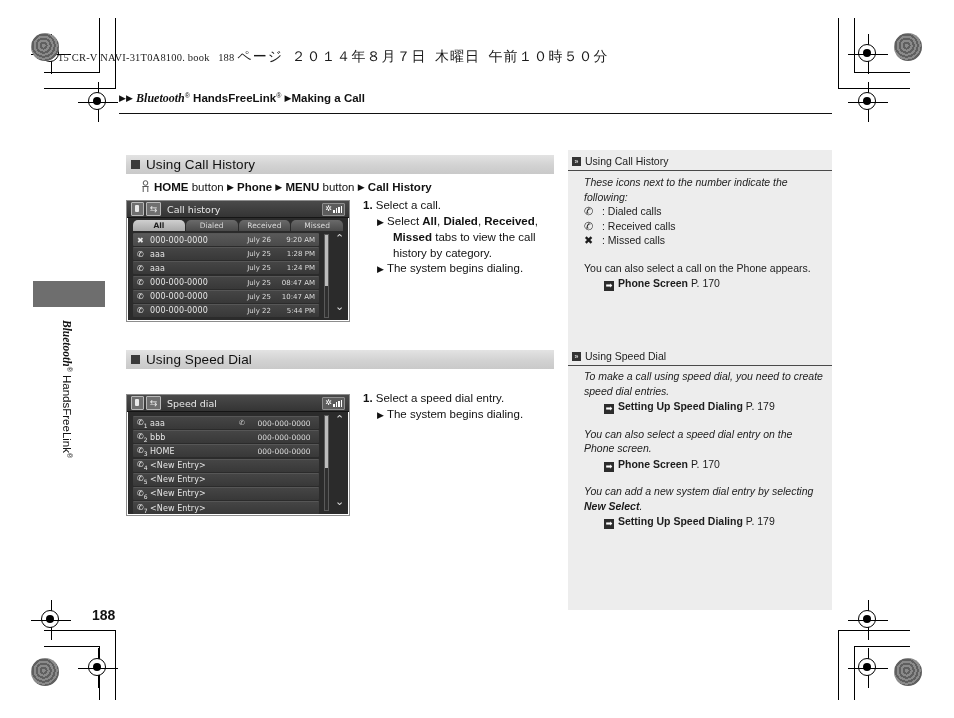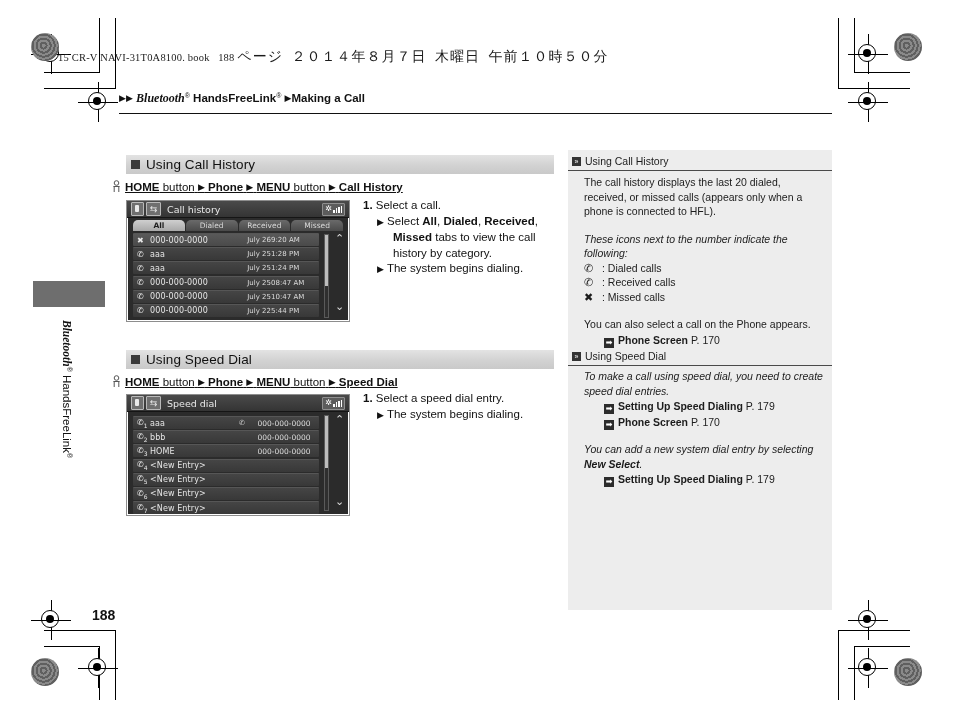--- a/index.html
+++ b/index.html
@@ -56,21 +56,21 @@
   
   .sechead{
     position:absolute;left:126px;width:428px;height:19px;
     background:linear-gradient(to bottom,#e3e3e3 0%,#d2d2d2 55%,#c9c9c9 100%);
     display:flex;align-items:center;padding-left:5px;box-sizing:border-box;
   }
   .sechead .sq{width:9px;height:9px;background:#3a3a3a;margin-right:6px;display:inline-block;}
   .sechead .t{font-size:13.5px;color:#111;letter-spacing:.1px;}
 
   
-  .pathline{position:absolute;left:112px;font-size:11.5px;white-space:nowrap;color:#111;text-decoration:underline;}
+  .pathline{position:absolute;left:141px;font-size:11.5px;white-space:nowrap;color:#111;}
   .pathline b{font-weight:bold;}
   .pathline .tri{font-size:9px;vertical-align:1px;}
   .handicon{display:inline-block;width:9px;height:13px;position:relative;top:2px;margin-right:4px;}
 
   
   .shot{position:absolute;left:126px;width:224px;height:122px;
     background:#2b2b2b;border:1px solid #8d8d8d;box-sizing:border-box;
     box-shadow:0 0 0 1px #fff inset;}
   .shot-title{height:17px;background:linear-gradient(to bottom,#4a4a4a,#343434);
     display:flex;align-items:center;padding:0 4px;box-sizing:border-box;
@@ -99,21 +99,21 @@
   
   .listwrap{position:relative;height:89px;padding:2px 4px 0 6px;box-sizing:border-box;}
   .row{height:13px;margin-bottom:1.2px;display:flex;align-items:center;
     background:linear-gradient(to bottom,#454545,#383838);
     border-top:1px solid #565656;border-radius:1px;padding:0 4px;box-sizing:border-box;
     font-size:8px;color:#e6e6e6;font-family:"DejaVu Sans",sans-serif;width:186px;}
   .row.hl{background:linear-gradient(to bottom,#595959,#4a4a4a);}
   .row .ic{width:13px;flex:none;font-size:8px;color:#e9e9e9;}
   .row .nm{flex:1;letter-spacing:.1px;}
   .row .c2{width:40px;text-align:right;font-size:7px;color:#dcdcdc;}
-  .row .c3{width:44px;font-size:7px;color:#dcdcdc;}
+  .row .c3{width:44px;text-align:right;font-size:7px;color:#dcdcdc;}
   .row .sd-num{width:62px;text-align:center;font-size:7.5px;color:#dcdcdc;}
   .row .sd-mid{width:22px;text-align:center;font-size:7px;color:#d0d0d0;}
 
   .sbar{position:absolute;right:20px;top:3px;width:5px;height:84px;
     background:#2f2f2f;border:1px solid #5a5a5a;box-sizing:border-box;}
   .sbar i{position:absolute;left:0;top:0;width:100%;height:62%;background:#bdbdbd;display:block;}
   .arrw{position:absolute;right:3px;width:13px;text-align:center;color:#dcdcdc;font-size:11px;line-height:1;}
 
   
   .instr{position:absolute;font-size:11.5px;color:#111;line-height:15.5px;width:200px;}
@@ -314,34 +314,20 @@
       Select <b>All</b>, <b>Dialed</b>, <b>Received</b>, <b>Missed</b> tabs to view the call history by category.</div>
     <div class="sub" style="margin-left:14px;"><span class="tri">▶</span>
       <span>The system begins dialing.</span></div>
   </div>
 
   <div class="sechead" style="top:350px;">
     <span class="sq"></span>
     <span class="t">Using Speed Dial</span>
   </div>
 
-  <div class="pathline" style="top:373px;">
-    <span class="handicon">
-      <svg width="9" height="13" viewBox="0 0 9 13">
-          <circle cx="4.5" cy="3" r="2.3" fill="none" stroke="#555" stroke-width="1"></circle>
-          <path d="M2.2 6 L2.2 12 M6.8 6 L6.8 12 M1.5 6.5 L7.5 6.5" stroke="#555" stroke-width="1" fill="none"></path>
-        </svg>
-    </span><b>HOME</b><span> button</span>
-    <span class="tri">▶</span>
-    <b>Phone</b>
-    <span class="tri">▶</span>
-    <b>MENU</b><span> button</span>
-    <span class="tri">▶</span>
-    <b>Speed Dial</b>
-  </div>
 
   <div class="shot" style="top:394px;">
     <div class="shot-title">
       <span class="btn-phone"></span>
       <span class="btn-back">⇆</span>
       <span class="ttl">Speed dial</span>
       <span class="statusbox">
         <span class="bt">✲</span>
         <span class="bars">
             <span style="height:3px"></span>
@@ -413,21 +399,20 @@
 
   <div class="panel"></div>
 
   <div class="panel-line" style="top:170px;"></div>
   <div class="ph" style="top:155px;">
     <span class="chev">»</span>
     <span>Using Call History</span>
   </div>
 
   <div class="pbody" style="top:175px;">
-    <p>The call history displays the last 20 dialed, received, or missed calls (appears only when a phone is connected to HFL).</p>
     <p class="tight">These icons next to the number indicate the following:</p>
     <ul class="iconlist">
       <li>
           <span class="g">✆</span>
           <span>: Dialed calls</span>
         </li>
       <li>
           <span class="g">✆</span>
           <span>: Received calls</span>
         </li>
@@ -446,20 +431,21 @@
   <div class="ph" style="top:350px;">
     <span class="chev">»</span>
     <span>Using Speed Dial</span>
   </div>
 
   <div class="pbody" style="top:369px;">
     <p class="tight">To make a call using speed dial, you need to create speed dial entries.</p>
     <span class="ref">
       <span class="refico">➡</span><b>Setting Up Speed Dialing</b><span> P. 179</span>
     </span>
+    <p class="tight" style="margin-top:13px;">You can also select a speed dial entry on the Phone screen.</p>
     <span class="ref">
       <span class="refico">➡</span><b>Phone Screen</b><span> P. 170</span>
     </span>
     <p class="tight" style="margin-top:13px;"><span>You can add a new system dial entry by selecting </span><b>New Select</b><span>.</span></p>
     <span class="ref">
       <span class="refico">➡</span><b>Setting Up Speed Dialing</b><span> P. 179</span>
     </span>
   </div>
 
 </div>

